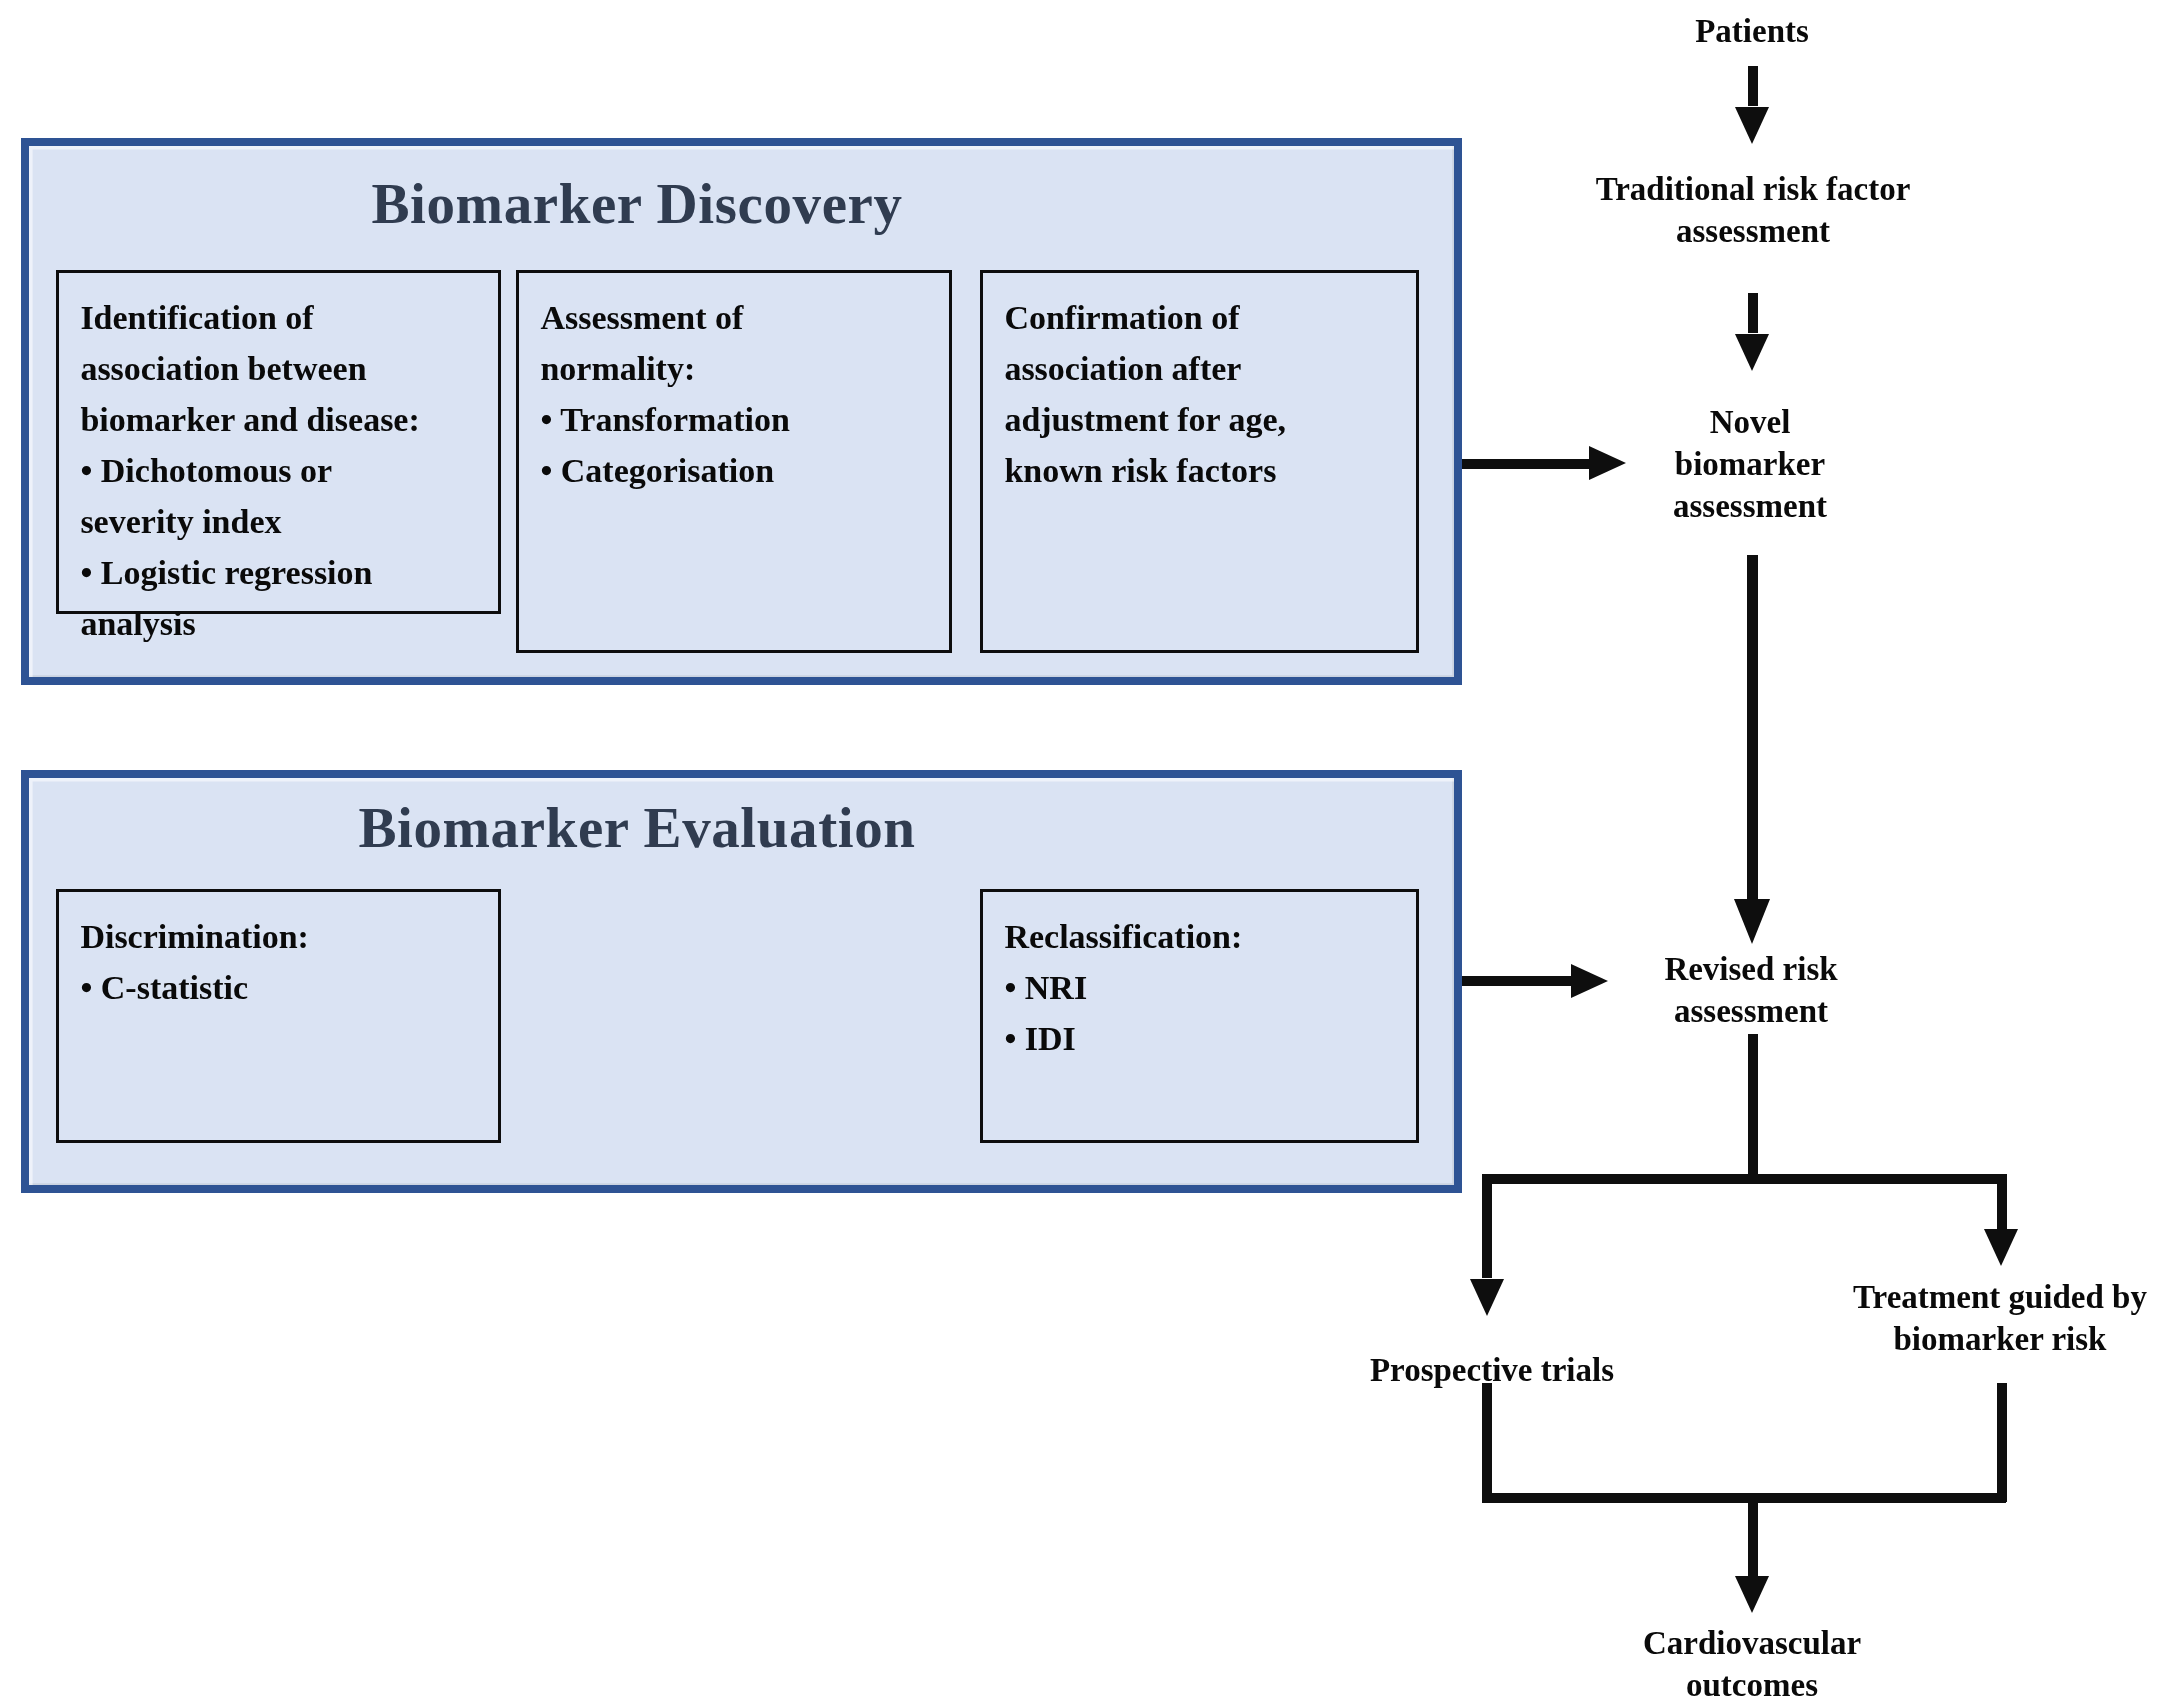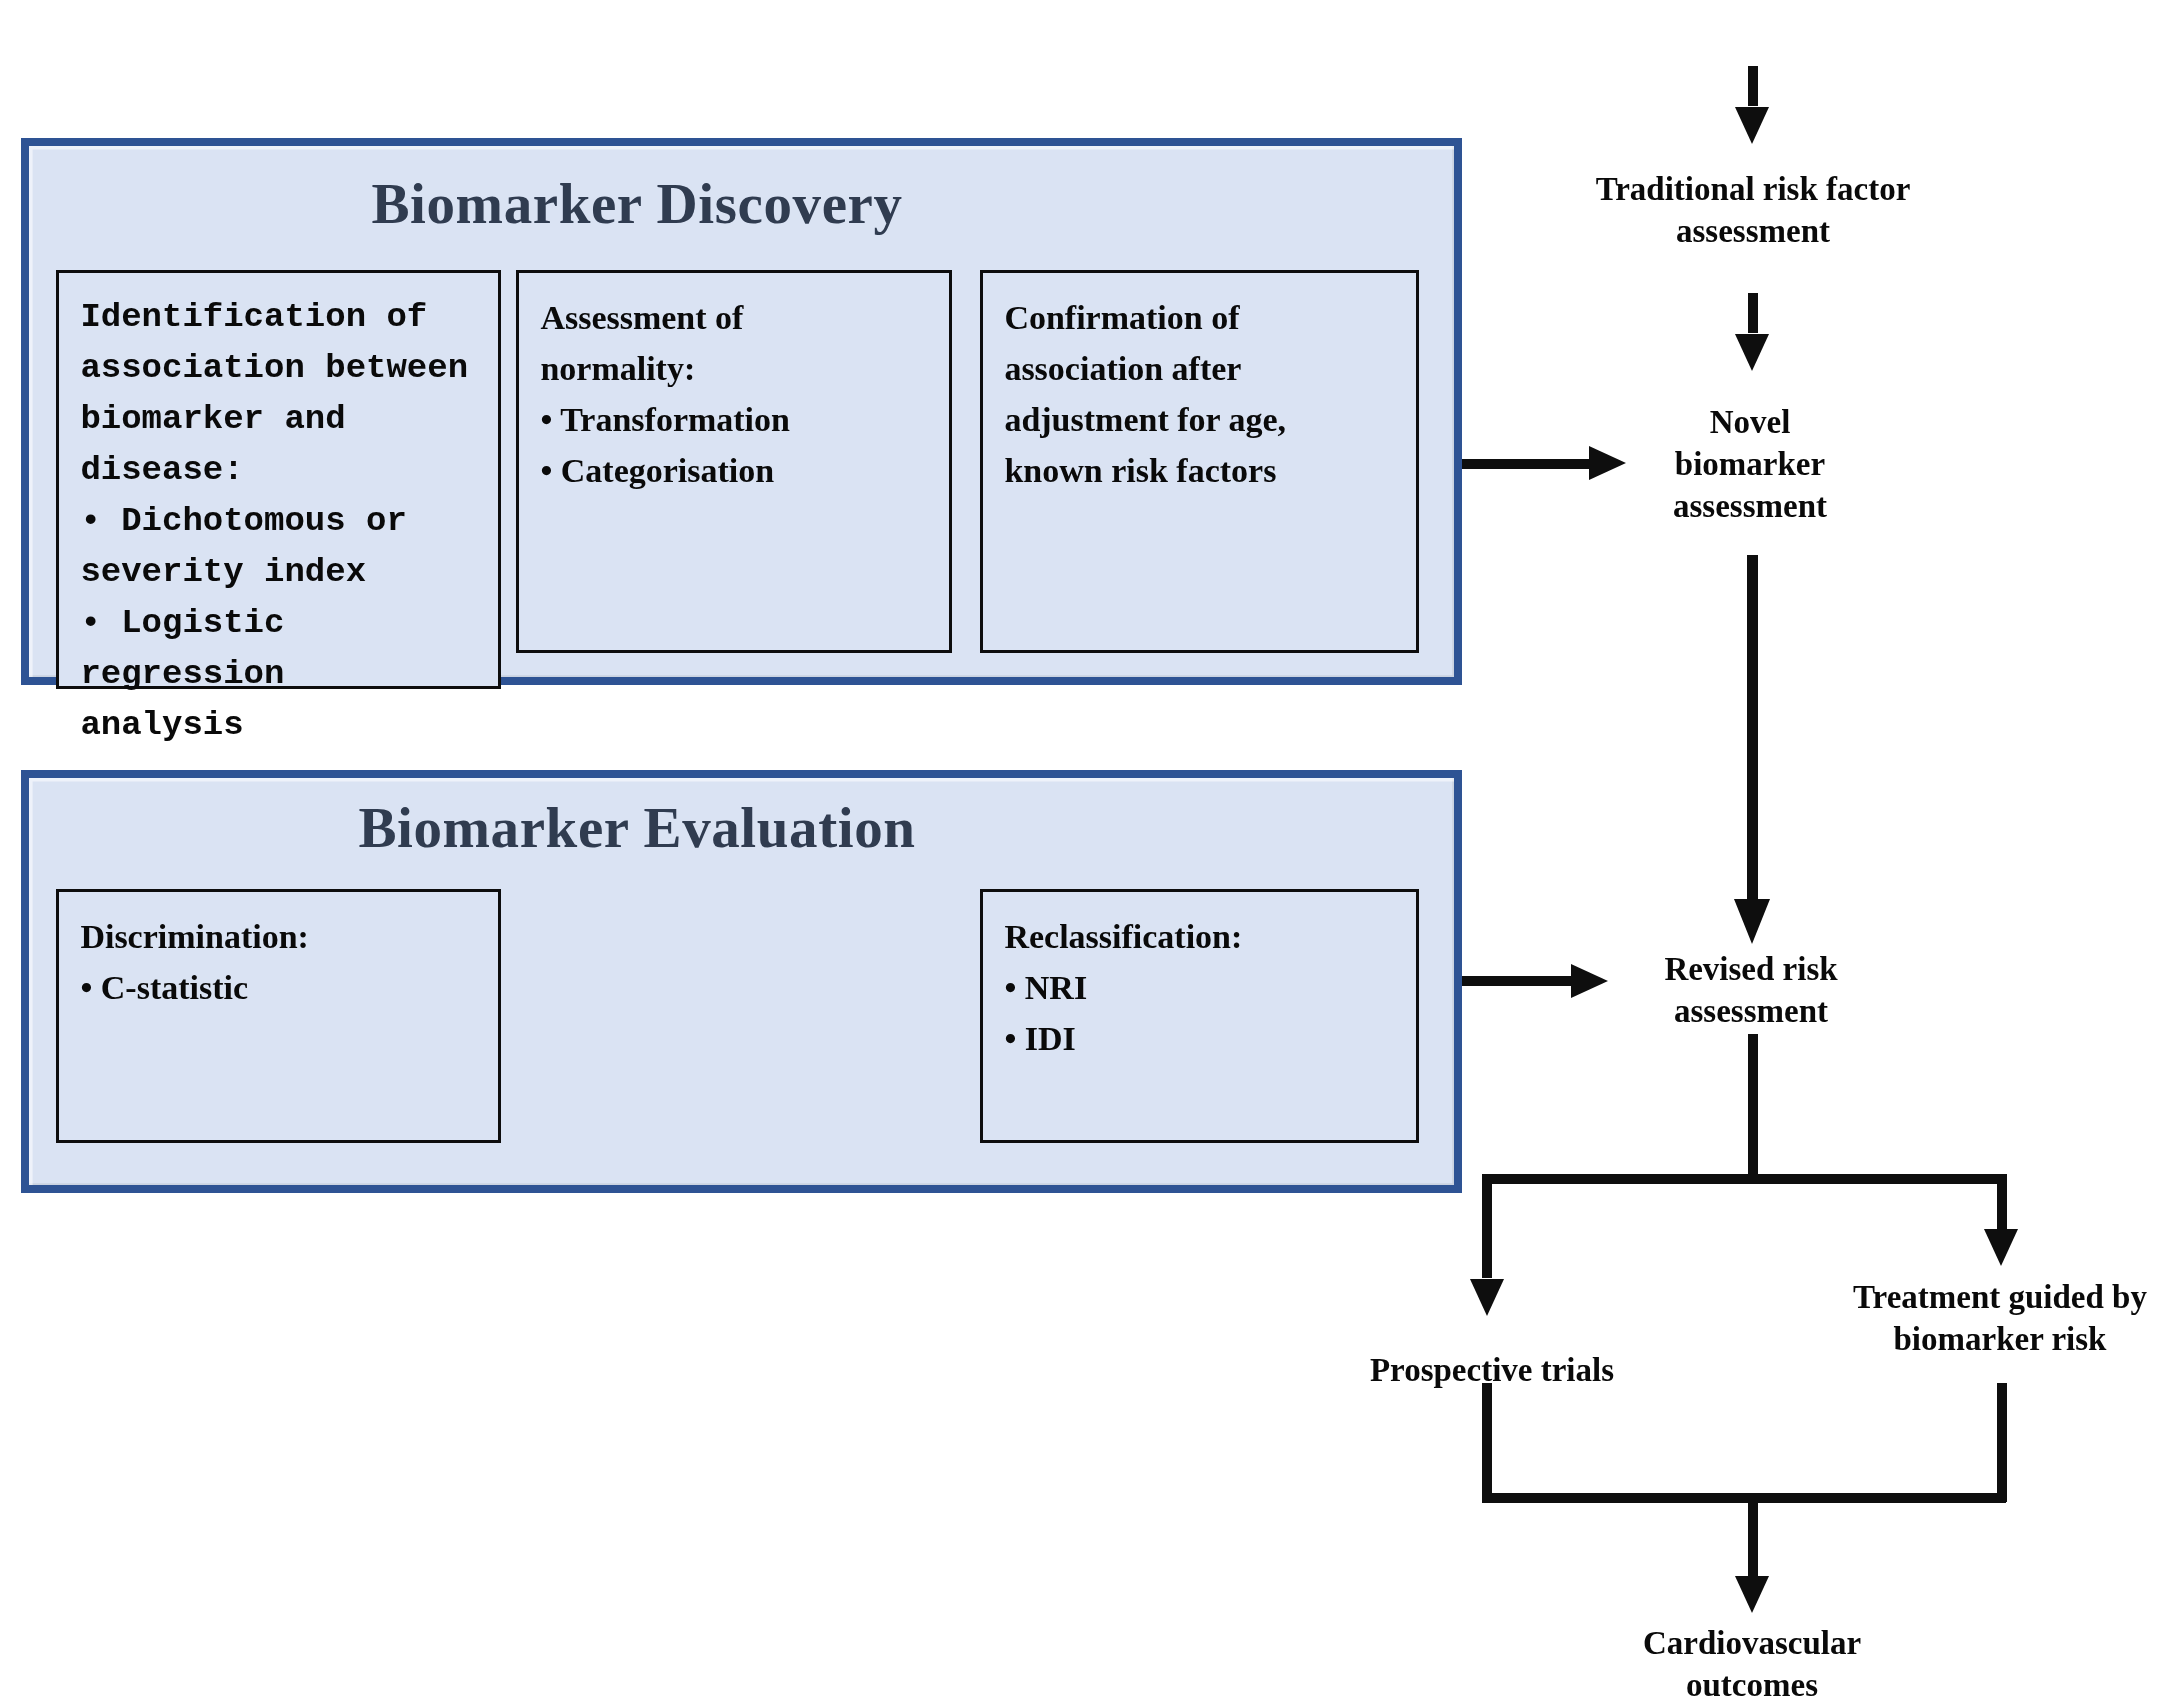--- a/index.html
+++ b/index.html
@@ -68,21 +68,21 @@
     border-left: 37px solid var(--arrow, #0E0E0E);
   }
 </style>
 </head>
 <body>
 
 <div class="canvas">
 
   <section class="panel" style="left:21px; top:138px; width:1441px; height:547px;">
     <h2 class="panel-title" style="top:25px;">Biomarker Discovery</h2>
-    <div class="ibox" style="left:27px; top:124px; width:445px; height:419px;font-family:Liberation Mono, monospace;">
+    <div class="ibox" style="left:27px; top:124px; width:445px; height:344px;">
       <p>Identification of
 association between
 biomarker and disease:
 • Dichotomous or
 severity index
 • Logistic regression
 analysis</p>
     </div>
     <div class="ibox" style="left:487px; top:124px; width:436px; height:383px;">
       <p>Assessment of
@@ -104,20 +104,21 @@
       <p>Discrimination:
 • C-statistic</p>
     </div>
     <div class="ibox" style="left:951px; top:111px; width:439px; height:254px;">
       <p>Reclassification:
 • NRI
 • IDI</p>
     </div>
   </section>
 
+  <div class="label" style="left:1574px; top:9.5px; width:356px;">Patients</div>
   <div class="label" style="left:1456px; top:168px; width:594px;">Traditional risk factor
 assessment</div>
   <div class="label" style="left:1572px; top:401px; width:356px;">Novel
 biomarker
 assessment</div>
   <div class="label" style="left:1573px; top:948px; width:356px;">Revised risk
 assessment</div>
   <div class="label" style="left:1314px; top:1329px; width:356px;margin-top:20px;">Prospective trials</div>
   <div class="label" style="left:1810px; top:1276px; width:380px;">Treatment guided by
 biomarker risk</div>

